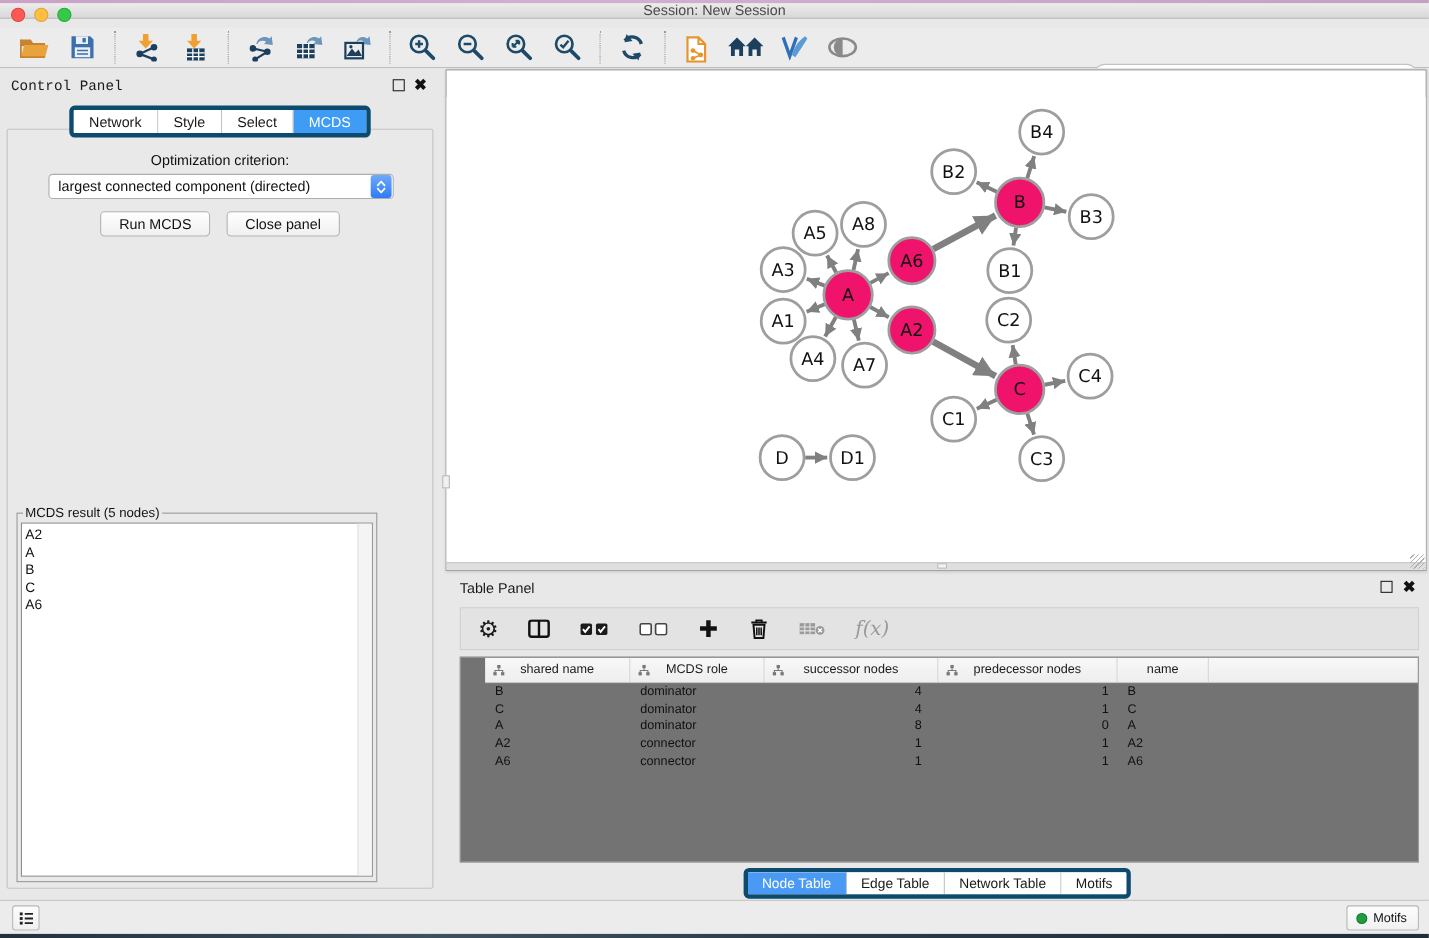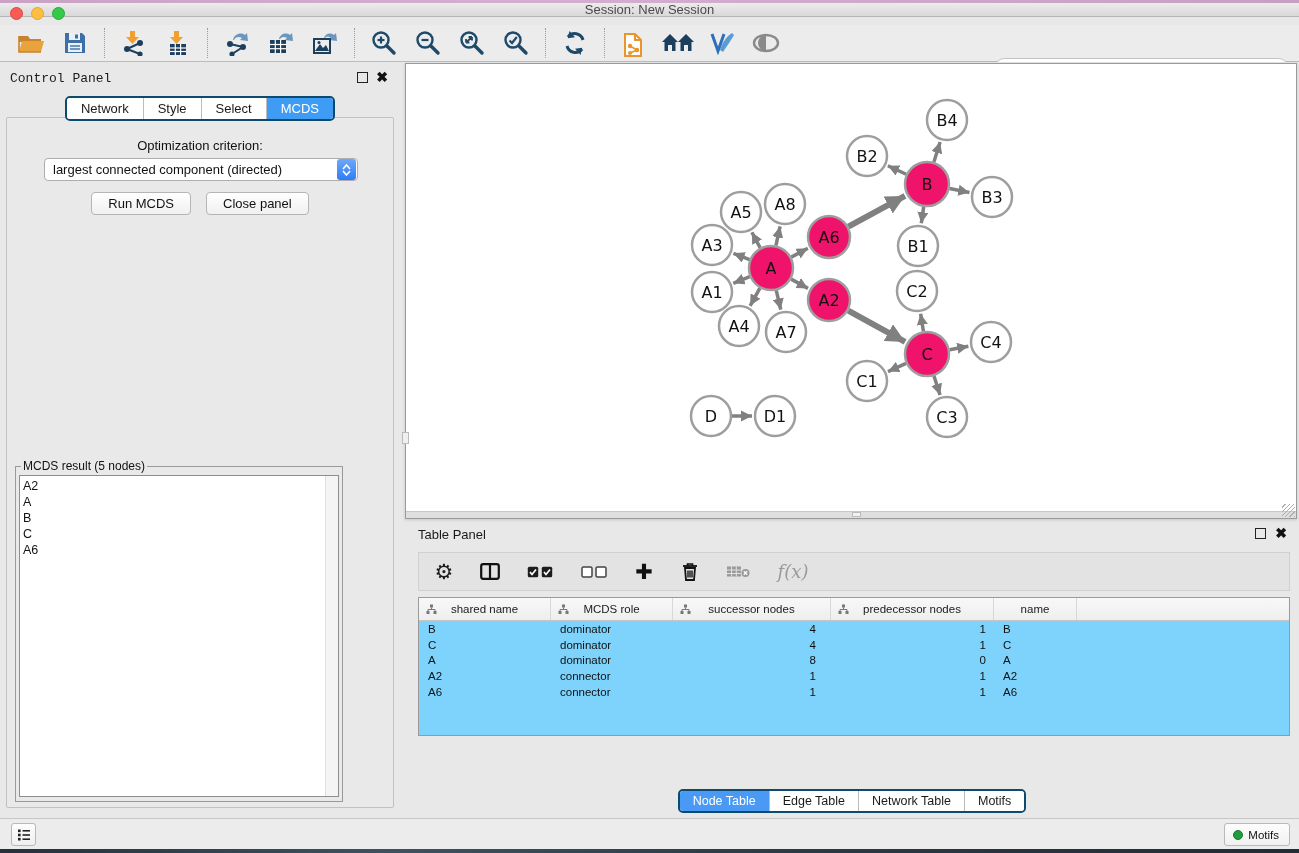--- a/index.html
+++ b/index.html
@@ -33,21 +33,21 @@
   
   .workspace { position:absolute; left:0; top:62px; width:1299px; height:756px; background:#E8E8E8; }
 
   
   .control-panel { position:absolute; left:0; top:0; width:400px; height:753px; }
   .panel-header { position:absolute; left:10px; top:9px; font-size:13px; color:#1a1a1a;font-family:Liberation Mono, monospace; }
   .panel-btns { position:absolute; right:12px; top:10px; display:flex; gap:8px; align-items:center; }
   .float-btn { width:11px; height:11px; border:1.5px solid #222; background:transparent; }
   .close-x { font-size:14px; font-weight:bold; color:#111; line-height:11px; }
   .cp-tabs { position:absolute; left:0; top:34px; width:100%; display:flex; justify-content:center; z-index:3; }
-  .tabset { display:flex; border:2px solid #0c4a6e; border-radius:5px; overflow:hidden; background:#fff;justify-content:flex-end; }
+  .tabset { display:flex; border:4px solid #0c4a6e; border-radius:5px; overflow:hidden; background:#fff;justify-content:flex-end; }
   .tab { padding:3px 14px; font-size:13px; color:#1a1a1a; background:#fff; border-right:1px solid #BDBDBD; cursor:default; }
   .tab:last-child { border-right:none; }
   .tab.active { background:#3E9CF5; color:#fff; }
   .cp-content { position:absolute; left:6px; top:55px; width:388px; height:691px;
     background:#E9E9E9; border:1px solid #C2C2C2; border-radius:2px; }
   .opt-label { position:absolute; left:0; top:20px; width:100%; text-align:center; font-size:13px; color:#111; }
   .dropdown { position:absolute; left:37px; top:40px; width:314px; height:23px; background:#fff;
     border:1px solid #AEAEAE; border-radius:4px; display:flex; align-items:center; }
   .dropdown .dd-value { flex:1; font-size:13px; color:#111; padding-left:8px; white-space:nowrap; }
   .dd-stepper { width:19px; height:21px; margin-right:1px; border-radius:3px;
@@ -84,22 +84,22 @@
   
   .table-panel { position:absolute; left:405px; top:457px; width:894px; height:299px; }
   .tp-header { position:absolute; left:13px; top:8px; font-size:13px; color:#1a1a1a; }
   .tp-btns { position:absolute; right:12px; top:9px; display:flex; gap:9px; align-items:center; }
   .tp-toolbar { position:absolute; left:13px; top:33px; width:872px; height:39px;
     background:#E3E3E3; border:1px solid #D0D0D0; display:flex; align-items:center; gap:24px; padding-left:14px; }
   .tp-icon { display:flex; align-items:center; justify-content:center; width:22px; height:24px; cursor:default; }
   .gear-glyph { font-family:"DejaVu Sans", sans-serif; font-size:21px; color:#1c1c1c; line-height:22px; }
   .plus-glyph { font-family:"DejaVu Sans", sans-serif; font-size:21px; font-weight:bold; color:#111; line-height:22px; }
   .fx-glyph { font-family:"DejaVu Serif", serif; font-style:italic; font-size:18px; color:#9a9a9a; }
-  .tp-table { position:absolute; left:13px; top:78px; width:872px; height:139px;
-    background:#7dd3fc; border:1px solid #9a9a9a; overflow:hidden; }
+  .tp-table { position:absolute; left:13px; top:78px; width:872px; height:187px;
+    background:#737373; border:1px solid #9a9a9a; overflow:hidden;padding-left:22px; }
   .t-headrow { display:flex; height:23px; background:linear-gradient(#F8F8F8,#EEEEEE); border-bottom:1px solid #C6C6C6; }
   .th { display:flex; align-items:center; justify-content:center; gap:6px;
     border-right:1px solid #D8D8D8; font-size:11.5px; color:#1a1a1a; position:relative; }
   .th .tree-ic { position:absolute; left:7px; top:6px; }
   .t-row { display:flex; height:15.8px; align-items:center; }
   .td { font-size:11.5px; color:#111; overflow:hidden; white-space:nowrap; }
   .c0 { width:132px; } .c1 { width:122px; } .c2 { width:158px; } .c3 { width:163px; } .c4 { width:83px; }
   .td.c0 { padding-left:9px; } .td.c1 { padding-left:9px; }
   .td.c2 { text-align:right; padding-right:15px; } .td.c3 { text-align:right; padding-right:8px; }
   .td.c4 { padding-left:9px; }

